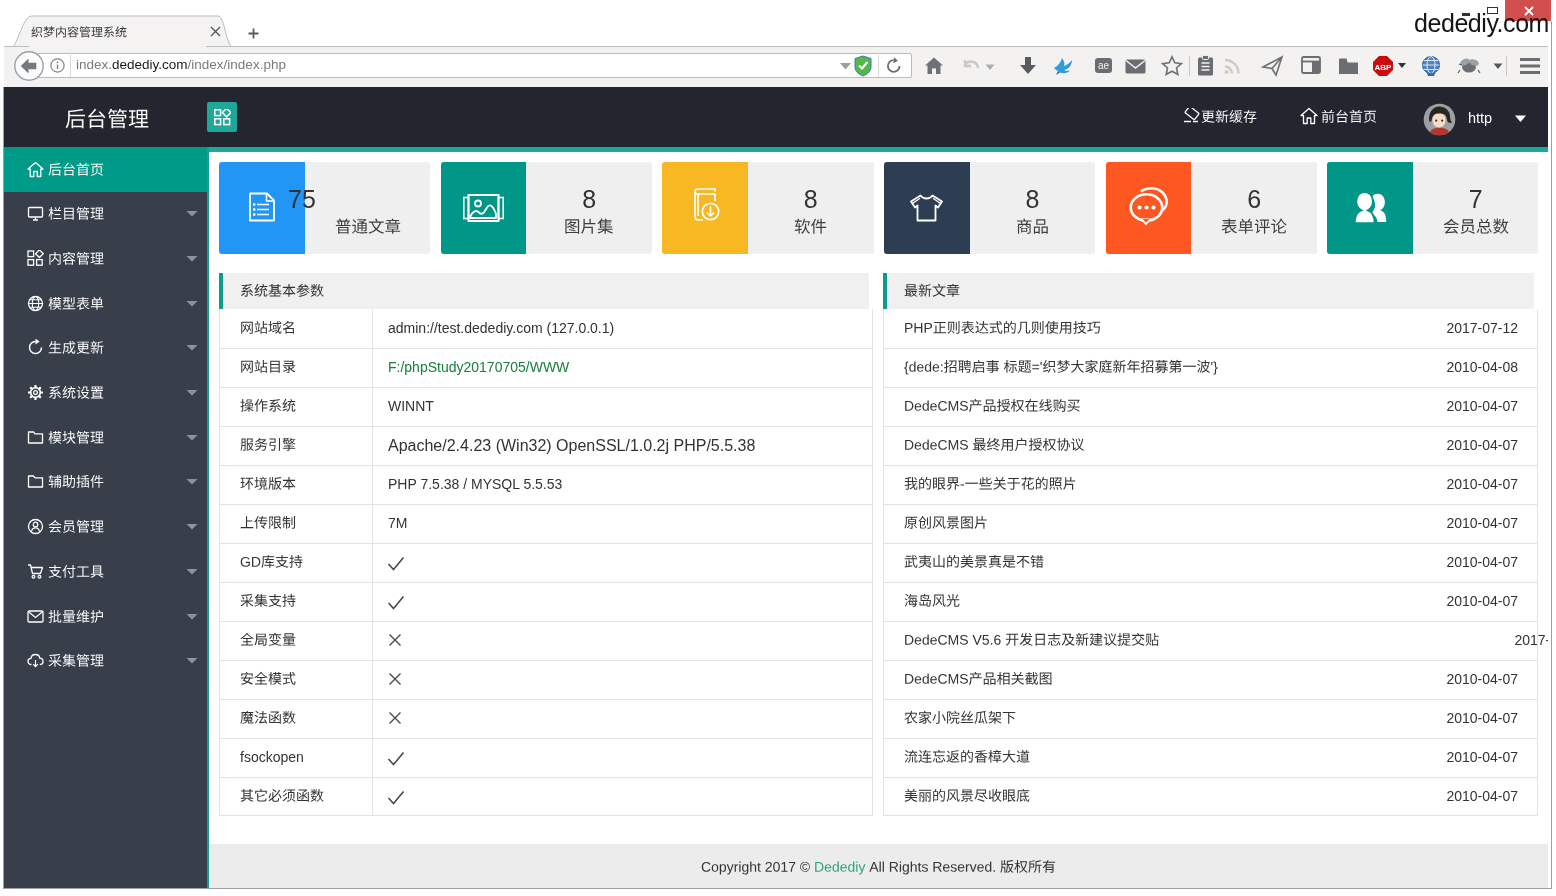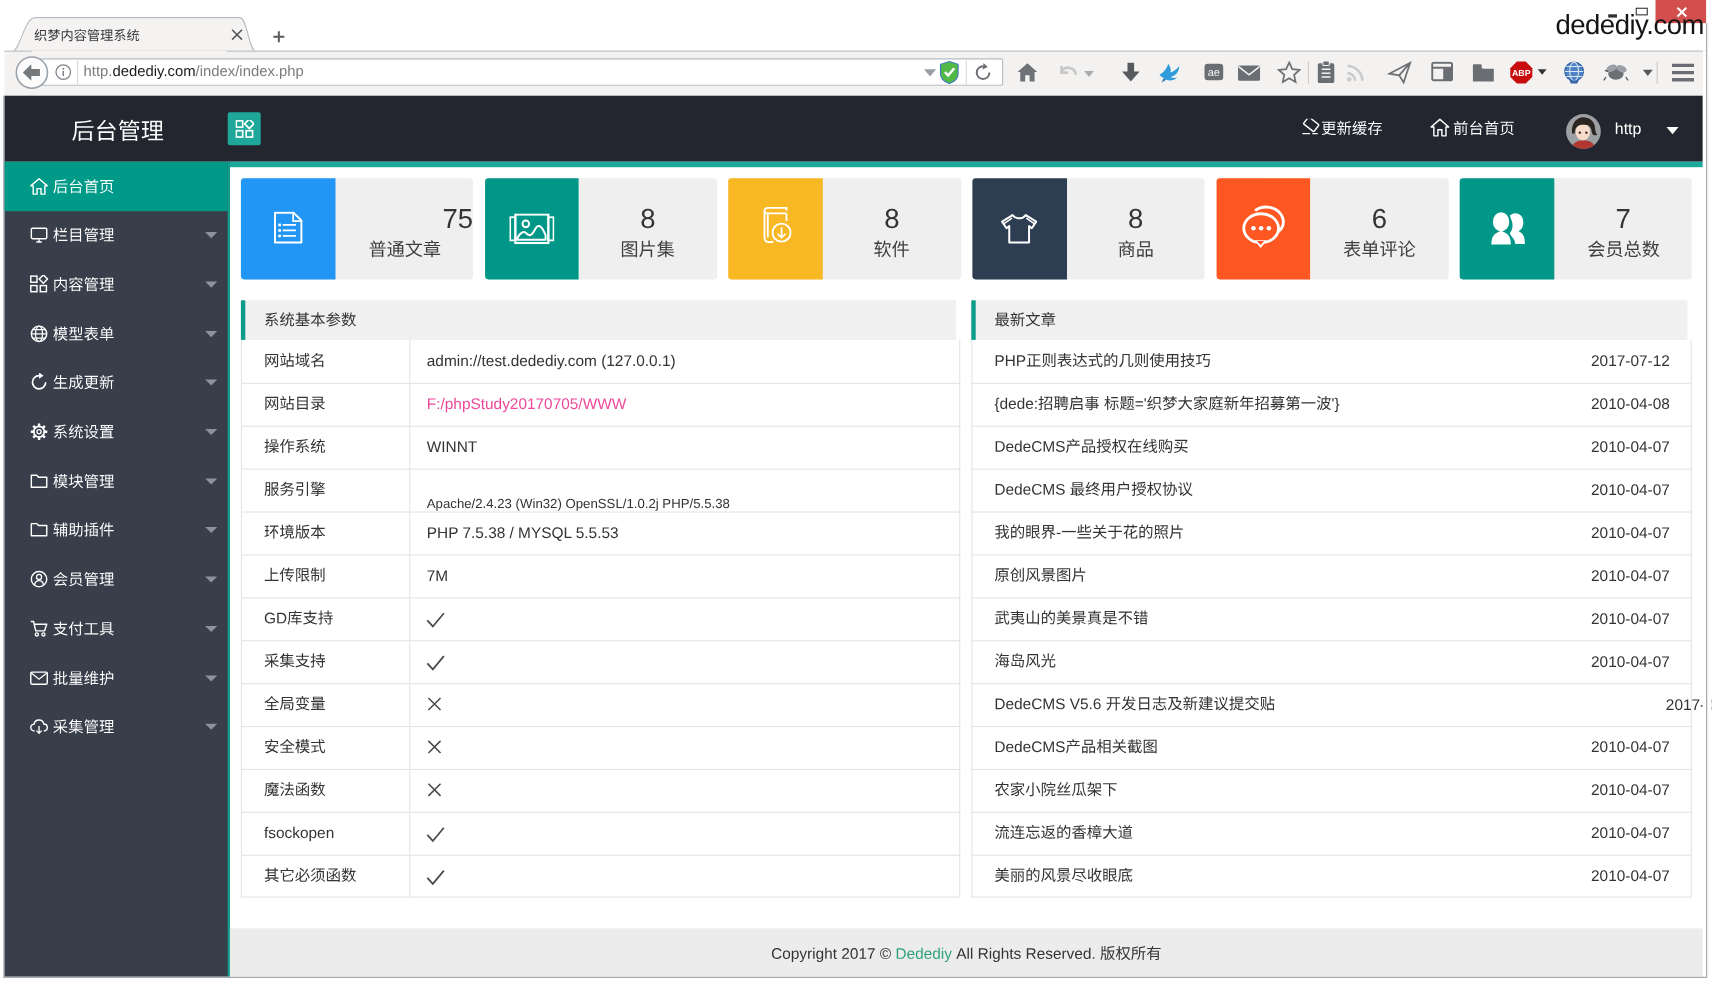--- a/index.html
+++ b/index.html
@@ -266,21 +266,21 @@
 <svg class="abs" style="left:13px;top:50px" width="32" height="32">
 <circle cx="16" cy="16" r="14.2" fill="#fcfcfc" stroke="#99a1a9" stroke-width="1.4"></circle>
 <path d="M7.8,16 L15.5,8.5 L15.5,12.8 L23.3,12.8 L23.3,19.2 L15.5,19.2 L15.5,23.5 Z" fill="#76797c"></path>
 </svg>
 <svg class="abs" style="left:50px;top:58px" width="16" height="16">
 <circle cx="7.5" cy="7.5" r="6.6" fill="none" stroke="#808488" stroke-width="1.2"></circle>
 <path d="M7.5,6.5 V11" stroke="#808488" stroke-width="1.4"></path>
     <circle cx="7.5" cy="4.4" r="0.9" fill="#808488"></circle>
 </svg>
 <div class="abs" style="left:70px;top:55px;width:1px;height:22px;background:#d8d8d8"></div>
-<div class="abs" style="left:76px;top:52px;height:26px;line-height:26px;font-size:13.5px"><span style="color:#7a7a7a">http.</span><span style="color:#1a1a1a">dedediy.com</span><span style="color:#7a7a7a">/index/index.php</span></div>
+<div class="abs" style="left:76px;top:52px;height:26px;line-height:26px;font-size:13.5px"><span style="color:#7a7a7a">index.</span><span style="color:#1a1a1a">dedediy.com</span><span style="color:#7a7a7a">/index/index.php</span></div>
 <svg class="abs" style="left:838px;top:61px" width="16" height="10">
     <path d="M2,2 L13,2 L7.5,8.5 Z" fill="#9a9fa5"></path>
   </svg>
 <svg class="abs" style="left:853px;top:55px" width="20" height="22">
 <path d="M10,1 L18,3.5 L18,12 C18,16.5 14,19.5 10,21 C6,19.5 2,16.5 2,12 L2,3.5 Z" fill="#52b947" stroke="#3f78c0" stroke-width="1"></path>
 <path d="M6,10.5 L9,13.5 L14.5,7" stroke="#fff" stroke-width="2.2" fill="none"></path>
 </svg>
 <div class="abs" style="left:878px;top:55px;width:1px;height:22px;background:#d8d8d8"></div>
 <svg class="abs" style="left:885px;top:57px" width="18" height="18">
 <path d="M14.5,9 A5.8,5.8 0 1 1 8.7,3.2" fill="none" stroke="#6a6e73" stroke-width="1.8"></path>
@@ -640,21 +640,21 @@
 <path d="M19.5,2 L19.5,9 L26.5,9" fill="none" stroke="#fff" stroke-width="1.5"></path>
 <g stroke="#fff" stroke-width="1.6">
       <path d="M10,12.5 H22 M10,17.5 H22 M10,22.5 H22"></path>
     </g>
 <g fill="#fff">
       <rect x="6" y="11.3" width="2.4" height="2.4"></rect>
       <rect x="6" y="16.3" width="2.4" height="2.4"></rect>
       <rect x="6" y="21.3" width="2.4" height="2.4"></rect>
     </g>
   </svg>
-<div class="abs" style="left:305.0px;top:185px;width:125px;text-align:right;font-size:25px;color:#333">75</div>
+<div class="abs" style="left:288px;top:185px;width:125px;text-align:left;font-size:25px;color:#333">75</div>
 <svg class="vt" style="left:334.5px;top:213.8px" width="68" height="26">
     <g transform="translate(0,18.48) scale(0.0165,-0.0165)">
       <g fill="#3f3f3f">
         <use href="#g44" x="0"></use>
         <use href="#g45" x="1000"></use>
         <use href="#g46" x="2000"></use>
         <use href="#g47" x="3000"></use>
       </g>
     </g>
   </svg>
@@ -796,21 +796,21 @@
 <svg class="vt" style="left:240.0px;top:356.3px" width="58" height="22">
     <g transform="translate(0,15.68) scale(0.014,-0.014)">
       <g fill="#333">
         <use href="#g61" x="0"></use>
         <use href="#g62" x="1000"></use>
         <use href="#g18" x="2000"></use>
         <use href="#g65" x="3000"></use>
       </g>
     </g>
   </svg>
-<div class="abs" style="left:388px;top:358.5px;font-size:14px;color:#ec4899">F:/phpStudy20170705/WWW</div>
+<div class="abs" style="left:388px;top:358.5px;font-size:14px;color:#15803d">F:/phpStudy20170705/WWW</div>
 <div class="abs" style="left:219px;top:386.5px;width:654px;height:1px;background:#e4e4e4"></div>
 <svg class="vt" style="left:240.0px;top:395.3px" width="58" height="22">
     <g transform="translate(0,15.68) scale(0.014,-0.014)">
       <g fill="#333">
         <use href="#g66" x="0"></use>
         <use href="#g67" x="1000"></use>
         <use href="#g6" x="2000"></use>
         <use href="#g7" x="3000"></use>
       </g>
     </g>
@@ -820,21 +820,21 @@
 <svg class="vt" style="left:240.0px;top:434.3px" width="58" height="22">
     <g transform="translate(0,15.68) scale(0.014,-0.014)">
       <g fill="#333">
         <use href="#g68" x="0"></use>
         <use href="#g69" x="1000"></use>
         <use href="#g70" x="2000"></use>
         <use href="#g71" x="3000"></use>
       </g>
     </g>
   </svg>
-<div class="abs" style="left:388px;top:451px;font-size:12px;color:#333">Apache/2.4.23 (Win32) OpenSSL/1.0.2j PHP/5.5.38</div>
+<div class="abs" style="left:388px;top:437px;font-size:16px;color:#333">Apache/2.4.23 (Win32) OpenSSL/1.0.2j PHP/5.5.38</div>
 <div class="abs" style="left:219px;top:464.5px;width:654px;height:1px;background:#e4e4e4"></div>
 <svg class="vt" style="left:240.0px;top:473.3px" width="58" height="22">
     <g transform="translate(0,15.68) scale(0.014,-0.014)">
       <g fill="#333">
         <use href="#g72" x="0"></use>
         <use href="#g73" x="1000"></use>
         <use href="#g74" x="2000"></use>
         <use href="#g58" x="3000"></use>
       </g>
     </g>

